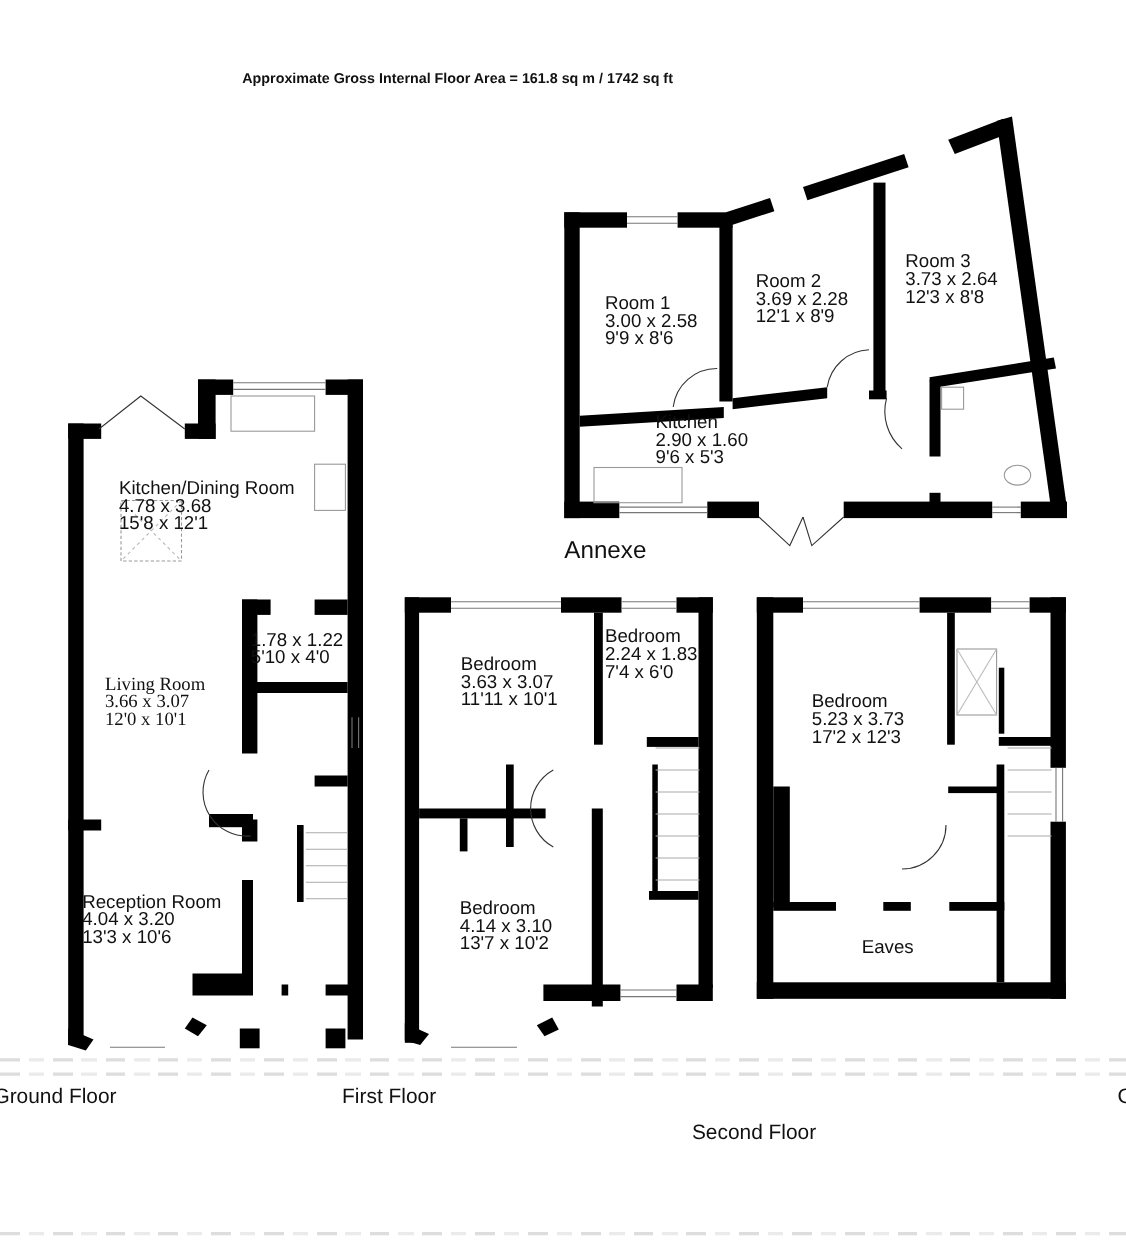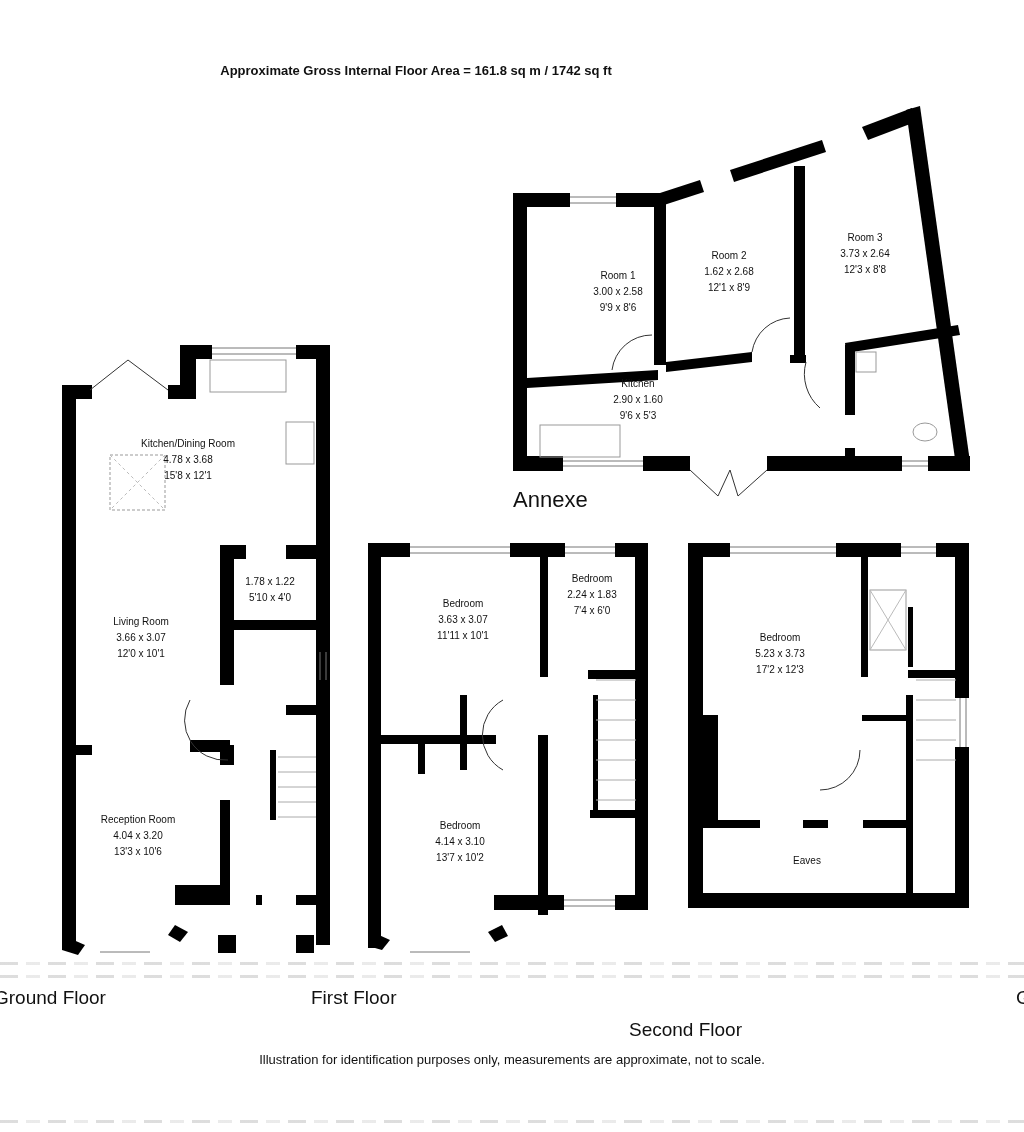--- a/index.html
+++ b/index.html
@@ -1,19 +1,19 @@
 <!DOCTYPE html>
 <html><head>
 <meta charset="utf-8">
 <style>
   html, body { margin: 0; padding: 0; background: #ffffff; }
   body { width: 1024px; height: 1132px; position: relative; overflow: hidden; font-family: "Liberation Sans", sans-serif; color: #111; }
   .title { position: absolute; top: 63px; left: 0; width: 832px; text-align: center; font-weight: bold; font-size: 13px; }
   svg.plan { position: absolute; left: 0; top: 0; }
-  .lbl { position: absolute; text-align: center; font-size: 10px; line-height: 16px; white-space: nowrap; transform: translateX(-50%); }
+  .lbl { position: absolute; text-align: left; font-size: 17px; line-height: 16px; white-space: nowrap; transform: translateX(-50%); }
   .floor-name { position: absolute; font-size: 19px; line-height: 22px; white-space: nowrap; }
   .annexe-name { position: absolute; font-size: 22px; }
   .footer { position: absolute; top: 1051px; left: 0; width: 1024px; text-align: center; font-size: 13px; line-height: 18px; }
   .noise { position: absolute; left: 0; width: 1024px; height: 3px; background: repeating-linear-gradient(90deg, #cfcfcf 0 18px, transparent 18px 26px, #e2e2e2 26px 40px, transparent 40px 48px); opacity: .7; }
 </style>
 </head>
 <body>
 
 <div class="title">Approximate Gross Internal Floor Area = 161.8 sq m / 1742 sq ft</div>
 
@@ -160,28 +160,28 @@
     <rect x="870" y="590" width="36" height="60" stroke="#999"></rect>
     <line x1="870" y1="590" x2="906" y2="650" stroke="#bbb"></line>
       <line x1="906" y1="590" x2="870" y2="650" stroke="#bbb"></line>
   </g>
 </svg>
 
 <div class="noise" style="top:962px;"></div>
 <div class="noise" style="top:975px;"></div>
 <div class="noise" style="top:1120px;"></div>
 
-<div class="lbl" style="left:592px; top:268px;margin-left:26px;">
+<div class="lbl" style="left:592px; top:268px;">
   <div>Room 1</div>
   <div>3.00 x 2.58</div>
   <div>9'9 x 8'6</div>
 </div>
 <div class="lbl" style="left:729px; top:248px;">
   <div>Room 2</div>
-  <div>1.62 x 2.68</div>
+  <div>3.69 x 2.28</div>
   <div>12'1 x 8'9</div>
 </div>
 <div class="lbl" style="left:865px; top:230px;">
   <div>Room 3</div>
   <div>3.73 x 2.64</div>
   <div>12'3 x 8'8</div>
 </div>
 <div class="lbl" style="left:638px; top:376px;">
   <div>Kitchen</div>
   <div>2.90 x 1.60</div>
@@ -191,21 +191,21 @@
 
 <div class="lbl" style="left:188px; top:436px;">
   <div>Kitchen/Dining Room</div>
   <div>4.78 x 3.68</div>
   <div>15'8 x 12'1</div>
 </div>
 <div class="lbl" style="left:270px; top:574px;">
   <div>1.78 x 1.22</div>
   <div>5'10 x 4'0</div>
 </div>
-<div class="lbl" style="left:141px; top:614px;">
+<div class="lbl" style="left:141px; top:614px;font-family:Liberation Serif, serif;">
   <div>Living Room</div>
   <div>3.66 x 3.07</div>
   <div>12'0 x 10'1</div>
 </div>
 <div class="lbl" style="left:138px; top:812px;">
   <div>Reception Room</div>
   <div>4.04 x 3.20</div>
   <div>13'3 x 10'6</div>
 </div>
 <div class="floor-name" style="left:-6px; top:987px;">Ground Floor</div>
@@ -232,14 +232,13 @@
   <div>5.23 x 3.73</div>
   <div>17'2 x 12'3</div>
 </div>
 <div class="lbl" style="left:807px; top:853px;">
   <div>Eaves</div>
 </div>
 <div class="floor-name" style="left:629px; top:987px;margin-top:32px;">Second Floor</div>
 <div class="floor-name" style="left:1016px; top:987px;">G</div>
 
 <div class="footer">
-  <div>Illustration for identification purposes only, measurements are approximate, not to scale.</div>
 </div>
 
 </body></html>

